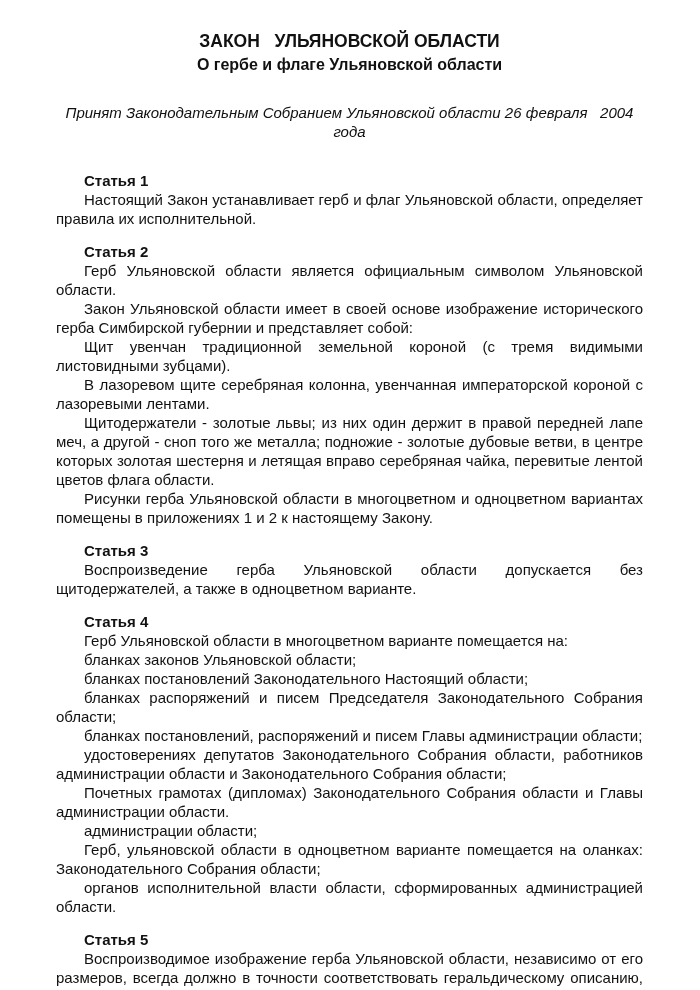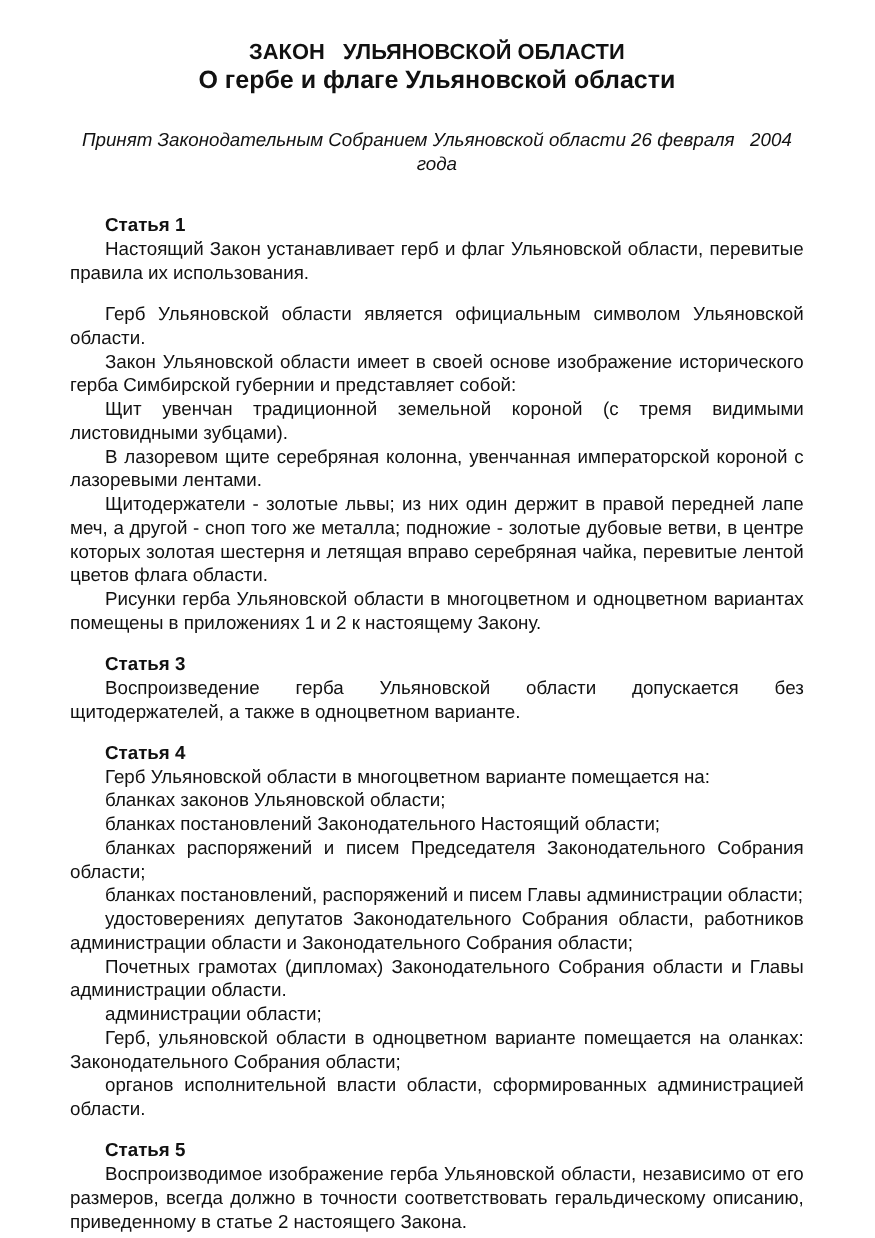--- a/index.html
+++ b/index.html
@@ -25,21 +25,21 @@
     text-align: center;
     font-weight: bold;
     font-size: 17.5px;
     line-height: 23px;
     white-space: pre-wrap;
     margin: 0;
   }
   .doc-subtitle {
     text-align: center;
     font-weight: bold;
-    font-size: 20px;
+    font-size: 16px;
     line-height: 23px;
     margin: 0;
   }
   .adoption-note {
     margin: 27px 0 0 0;
     text-align: center;
     font-style: italic;
     white-space: pre-wrap;
   }
   .article {
@@ -63,24 +63,25 @@
 
 <div class="page">
 
   <h1 class="doc-title">ЗАКОН   УЛЬЯНОВСКОЙ ОБЛАСТИ</h1>
   <h2 class="doc-subtitle">О гербе и флаге Ульяновской области</h2>
 
   <p class="adoption-note">Принят Законодательным Собранием Ульяновской области 26 февраля   2004 года</p>
 
   <section class="article">
     <p class="article-heading">Статья 1</p>
-    <p class="para">Настоящий Закон устанавливает герб и флаг Ульяновской области, перевитые правила их использования.</p>
+    <p class="para">Настоящий Закон устанавливает герб и флаг Ульяновской области, определяет правила их исполнительной.</p>
   </section>
 
   <section class="article">
+    <p class="article-heading">Статья 2</p>
     <p class="para">Герб Ульяновской области является официальным символом Ульяновской области.</p>
     <p class="para">Закон Ульяновской области имеет в своей основе изображение исторического герба Симбирской губернии и представляет собой:</p>
     <p class="para">Щит увенчан традиционной земельной короной (с тремя видимыми листовидными зубцами).</p>
     <p class="para">В лазоревом щите серебряная колонна, увенчанная императорской короной с лазоревыми лентами.</p>
     <p class="para">Щитодержатели - золотые львы; из них один держит в правой передней лапе меч, а другой - сноп того же металла; подножие - золотые дубовые ветви, в центре которых золотая шестерня и летящая вправо серебряная чайка, перевитые лентой цветов флага области.</p>
     <p class="para">Рисунки герба Ульяновской области в многоцветном и одноцветном вариантах помещены в приложениях 1 и 2 к настоящему Закону.</p>
   </section>
 
   <section class="article">
     <p class="article-heading">Статья 3</p>

